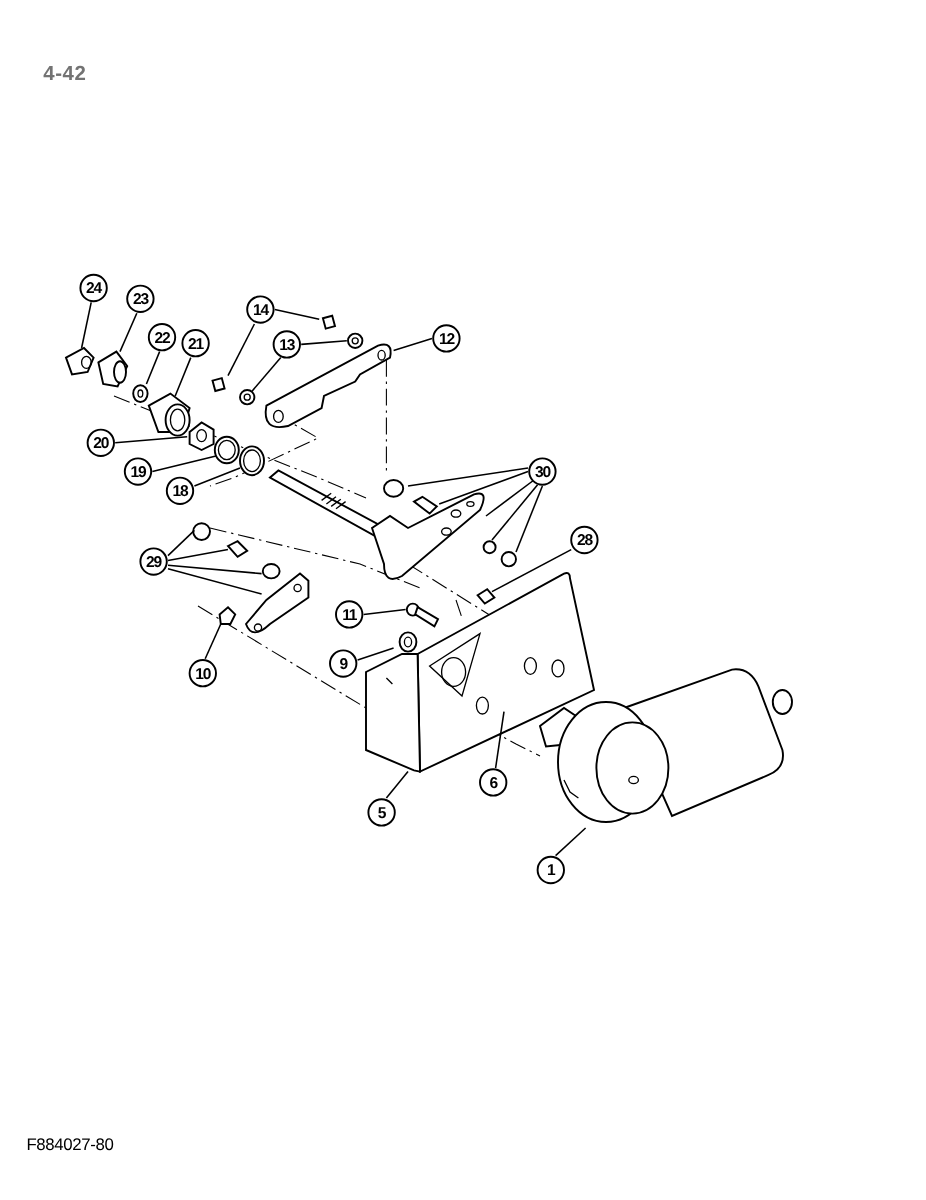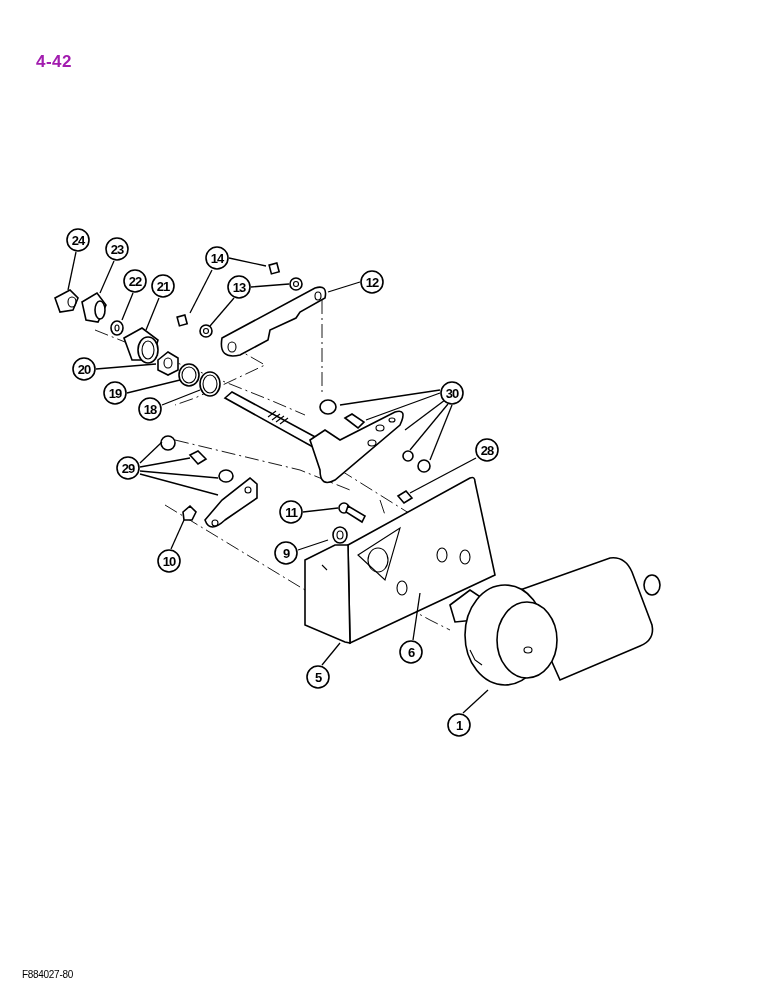--- a/index.html
+++ b/index.html
@@ -1,18 +1,18 @@
 <!DOCTYPE html>
 <html><head>
 <meta charset="utf-8">
 <style>
   html, body { margin:0; padding:0; background:#fff; }
   body { width:772px; height:1000px; position:relative; overflow:hidden; font-family:"Liberation Sans", sans-serif; }
-  .page-num { position:absolute; left:36px; top:52px; font-size:17px; font-weight:bold; color:#a21caf; letter-spacing:0.5px; }
-  .fig-id { position:absolute; left:22px; top:945px; font-size:10px; color:#000; letter-spacing:-0.3px;margin-top:24px; }
+  .page-num { position:absolute; left:36px; top:52px; font-size:17px; font-weight:bold; color:#737373; letter-spacing:0.5px; }
+  .fig-id { position:absolute; left:22px; top:945px; font-size:14px; color:#000; letter-spacing:-0.3px; }
   svg { position:absolute; left:0; top:0; }
   .callout circle { fill:#fff; stroke:#000; stroke-width:1.6; }
   .callout text { font-family:"Liberation Sans", sans-serif; font-weight:bold; font-size:13px; text-anchor:middle; dominant-baseline:central; letter-spacing:-1px; }
   .part { fill:#fff; stroke:#000; stroke-width:1.6; }
   .thin { fill:none; stroke:#000; stroke-width:1.1; }
   .leader { fill:none; stroke:#000; stroke-width:1.3; }
   .dash { fill:none; stroke:#000; stroke-width:0.9; stroke-dasharray:14 4 2 4; }
 </style>
 </head>
 <body>

